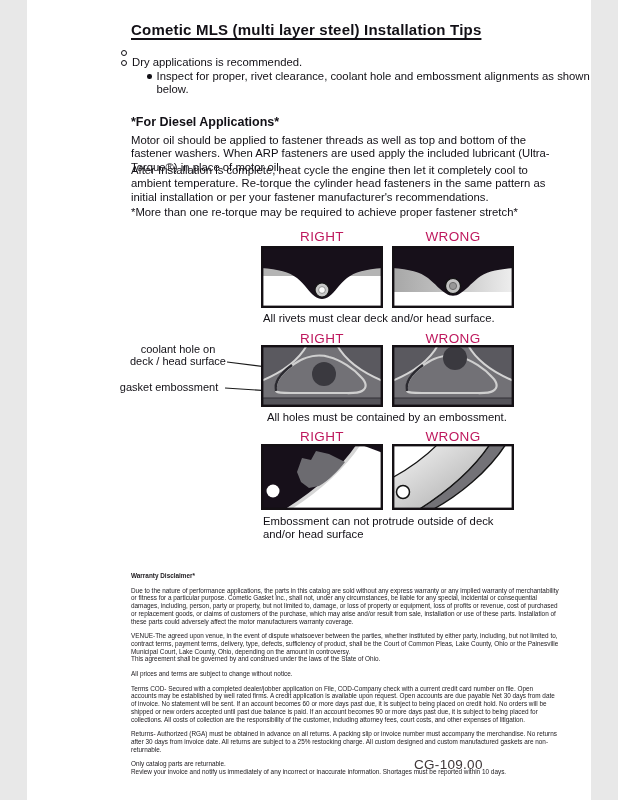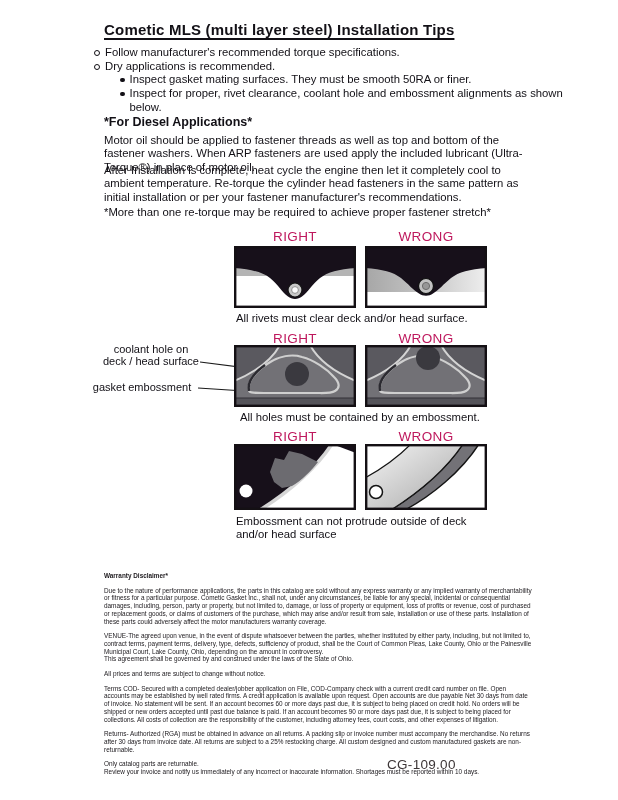--- a/index.html
+++ b/index.html
@@ -1,17 +1,17 @@
 <!DOCTYPE html>
 <html><head>
 <meta charset="utf-8">
 <style>
   html,body{margin:0;padding:0;background:#e8e8e8;}
   .page{
-    position:relative;width:618px;height:800px;background:#ffffff;
+    position:relative;width:564px;height:800px;background:#ffffff;
     font-family:"Liberation Sans",sans-serif;color:#121016;overflow:hidden;
     margin:0 auto;
   }
   .title{
     position:absolute;left:104px;top:21px;font-size:15px;font-weight:bold;
     letter-spacing:.2px;text-decoration:underline;text-underline-offset:3px;
     text-decoration-thickness:1.5px;
   }
   .bullets{position:absolute;left:94px;top:46px;width:480px;font-size:11.3px;}
   .b-row{display:flex;align-items:flex-start;line-height:13.7px;}
@@ -35,29 +35,24 @@
 </head>
 <body>
 
 <div class="page">
 
   <div class="title">Cometic MLS (multi layer steel) Installation Tips</div>
 
   <div class="bullets">
     <div class="b-row">
       <span class="b-marker"></span>
-      <span>Follow manufacturer's recommended torque specifications.</span>
     </div>
     <div class="b-row">
       <span class="b-marker"></span>
       <span>Dry applications is recommended.</span>
-    </div>
-    <div class="b-row sub">
-      <span class="b-marker"></span>
-      <span>Inspect gasket mating surfaces.  They must be smooth 50RA or finer.</span>
     </div>
     <div class="b-row sub">
       <span class="b-marker"></span>
       <span>Inspect for proper, rivet clearance, coolant hole and embossment alignments as shown below.</span>
     </div>
   </div>
 
   <div class="diesel-heading">*For Diesel Applications*</div>
   <div class="para p1">Motor oil should be applied to fastener threads as well as top and bottom of the fastener washers. When ARP fasteners are used apply the included lubricant (Ultra-Torque®) in place of motor oil.</div>
   <div class="para p2">After Installation is complete, heat cycle the engine then let it completely cool to ambient temperature. Re-torque the cylinder head fasteners in the same pattern as initial installation or per your fastener manufacturer's recommendations.</div>

